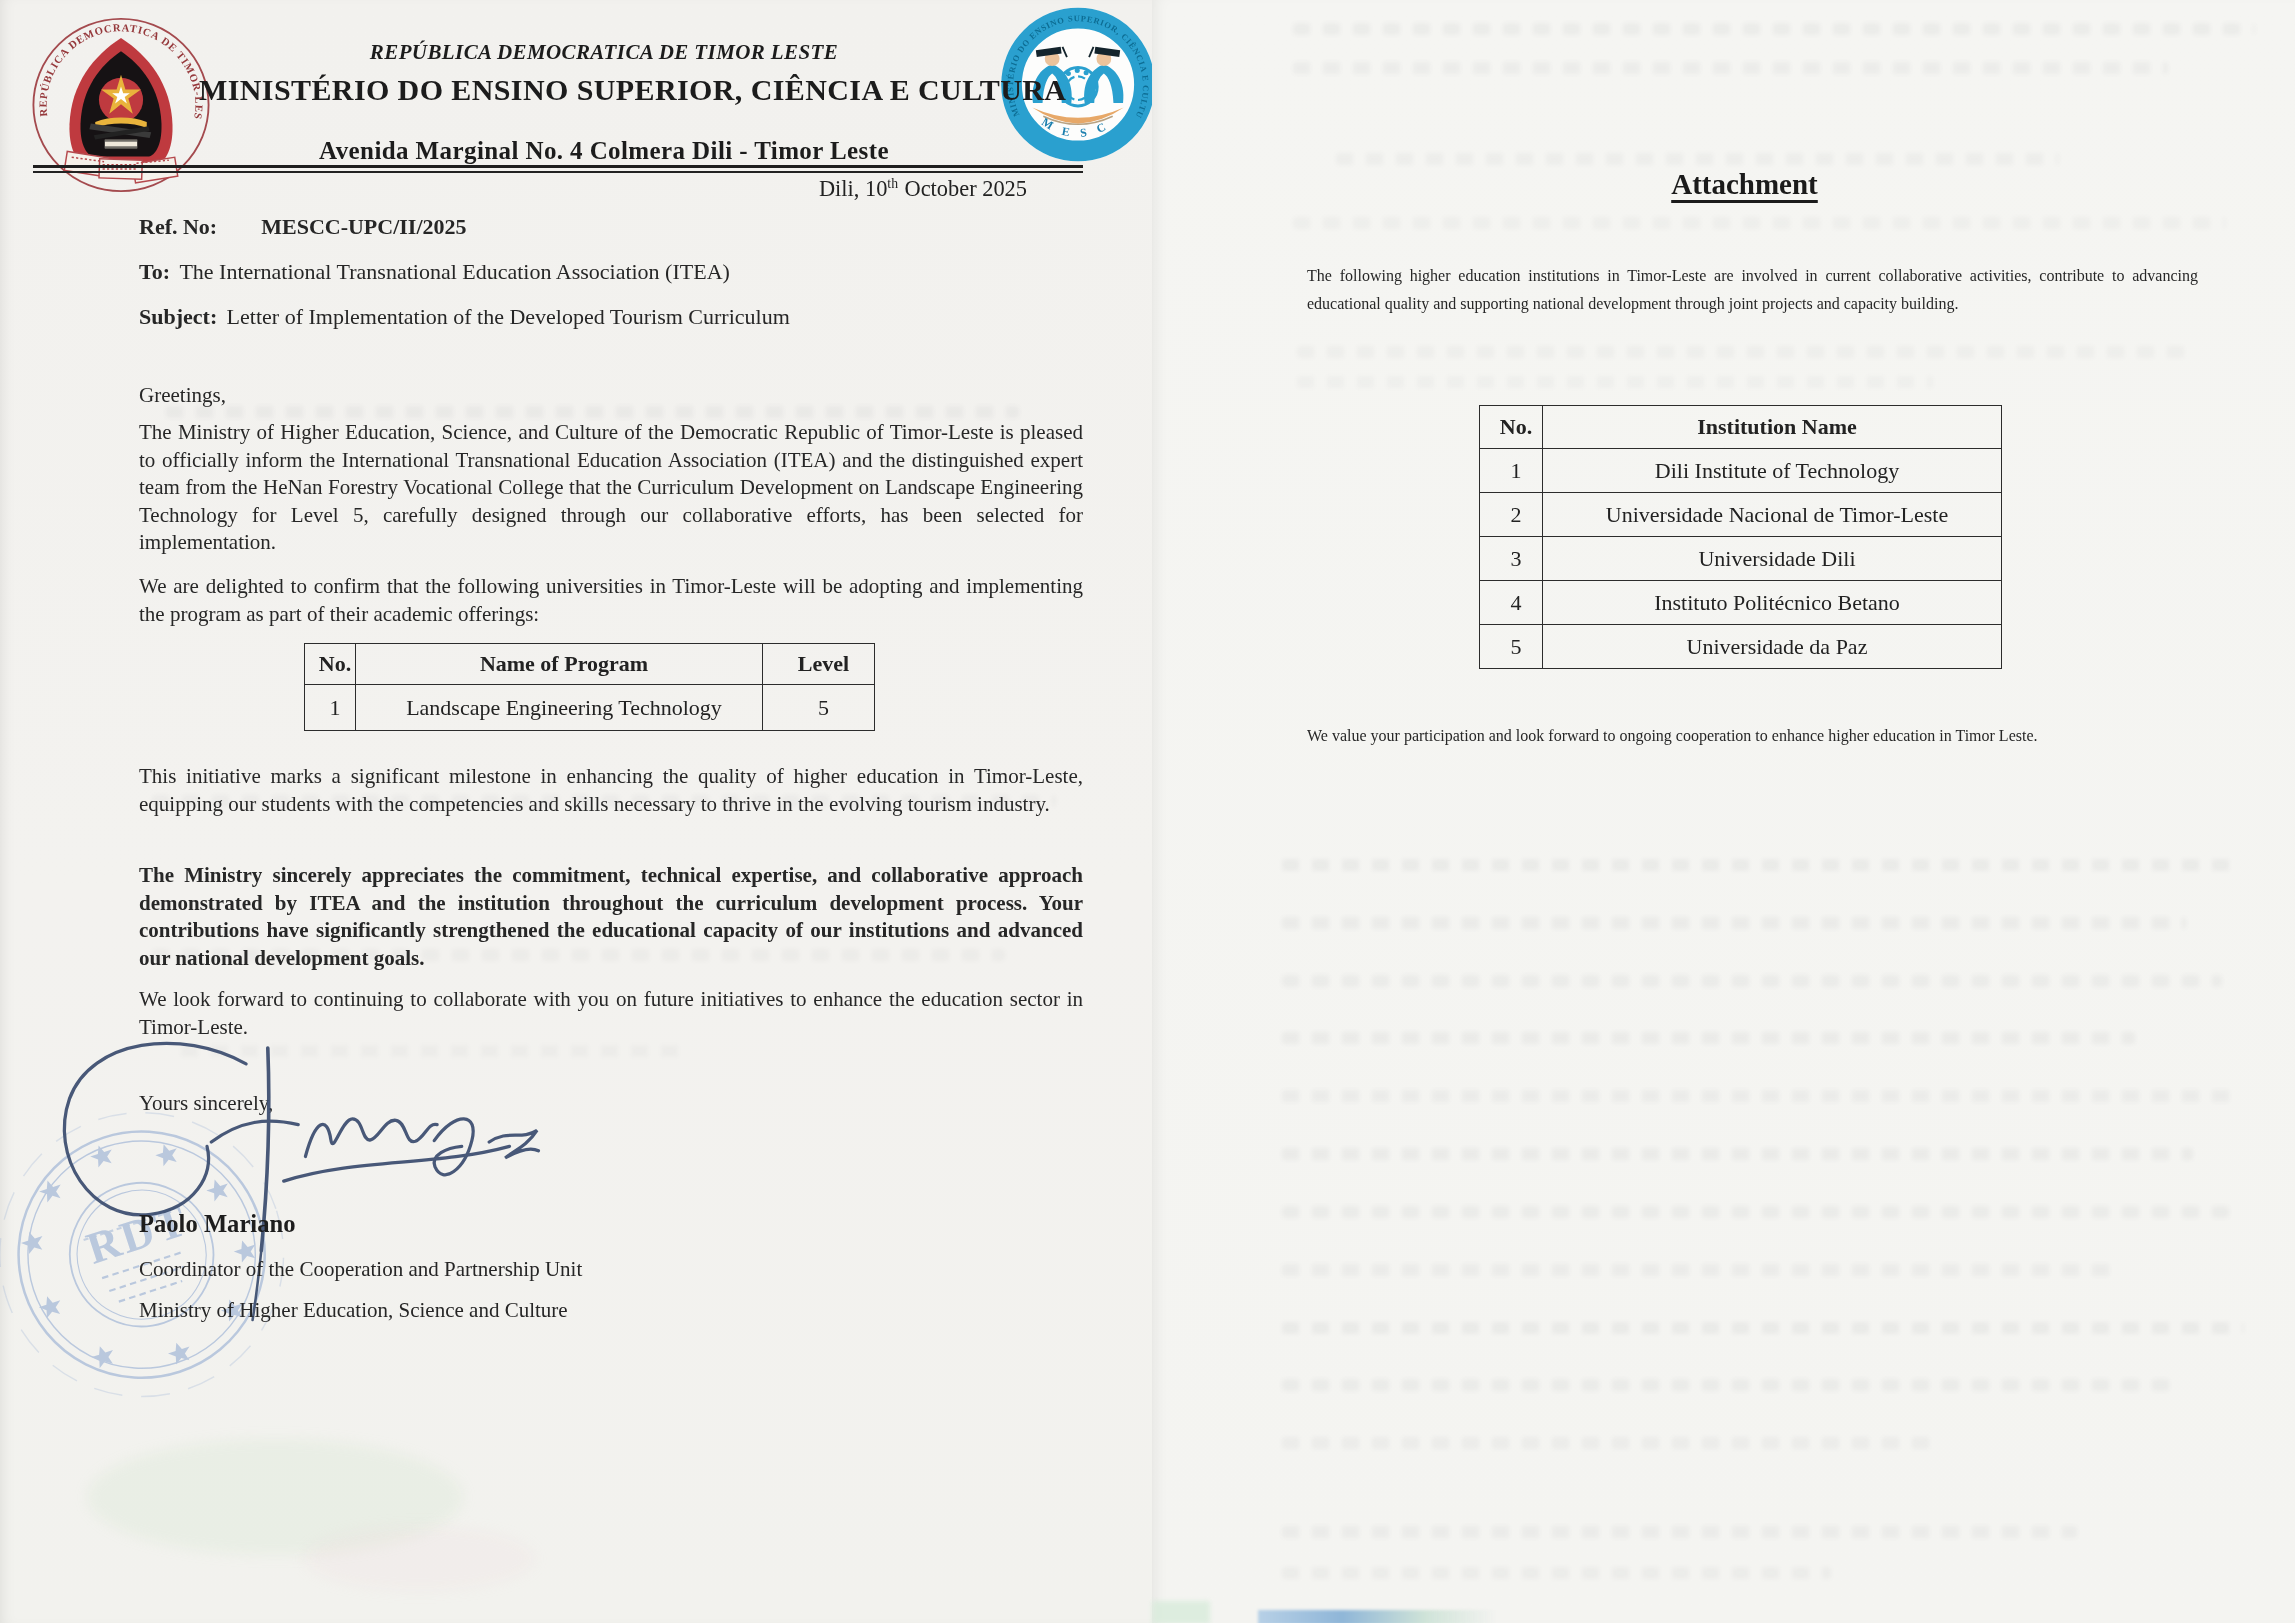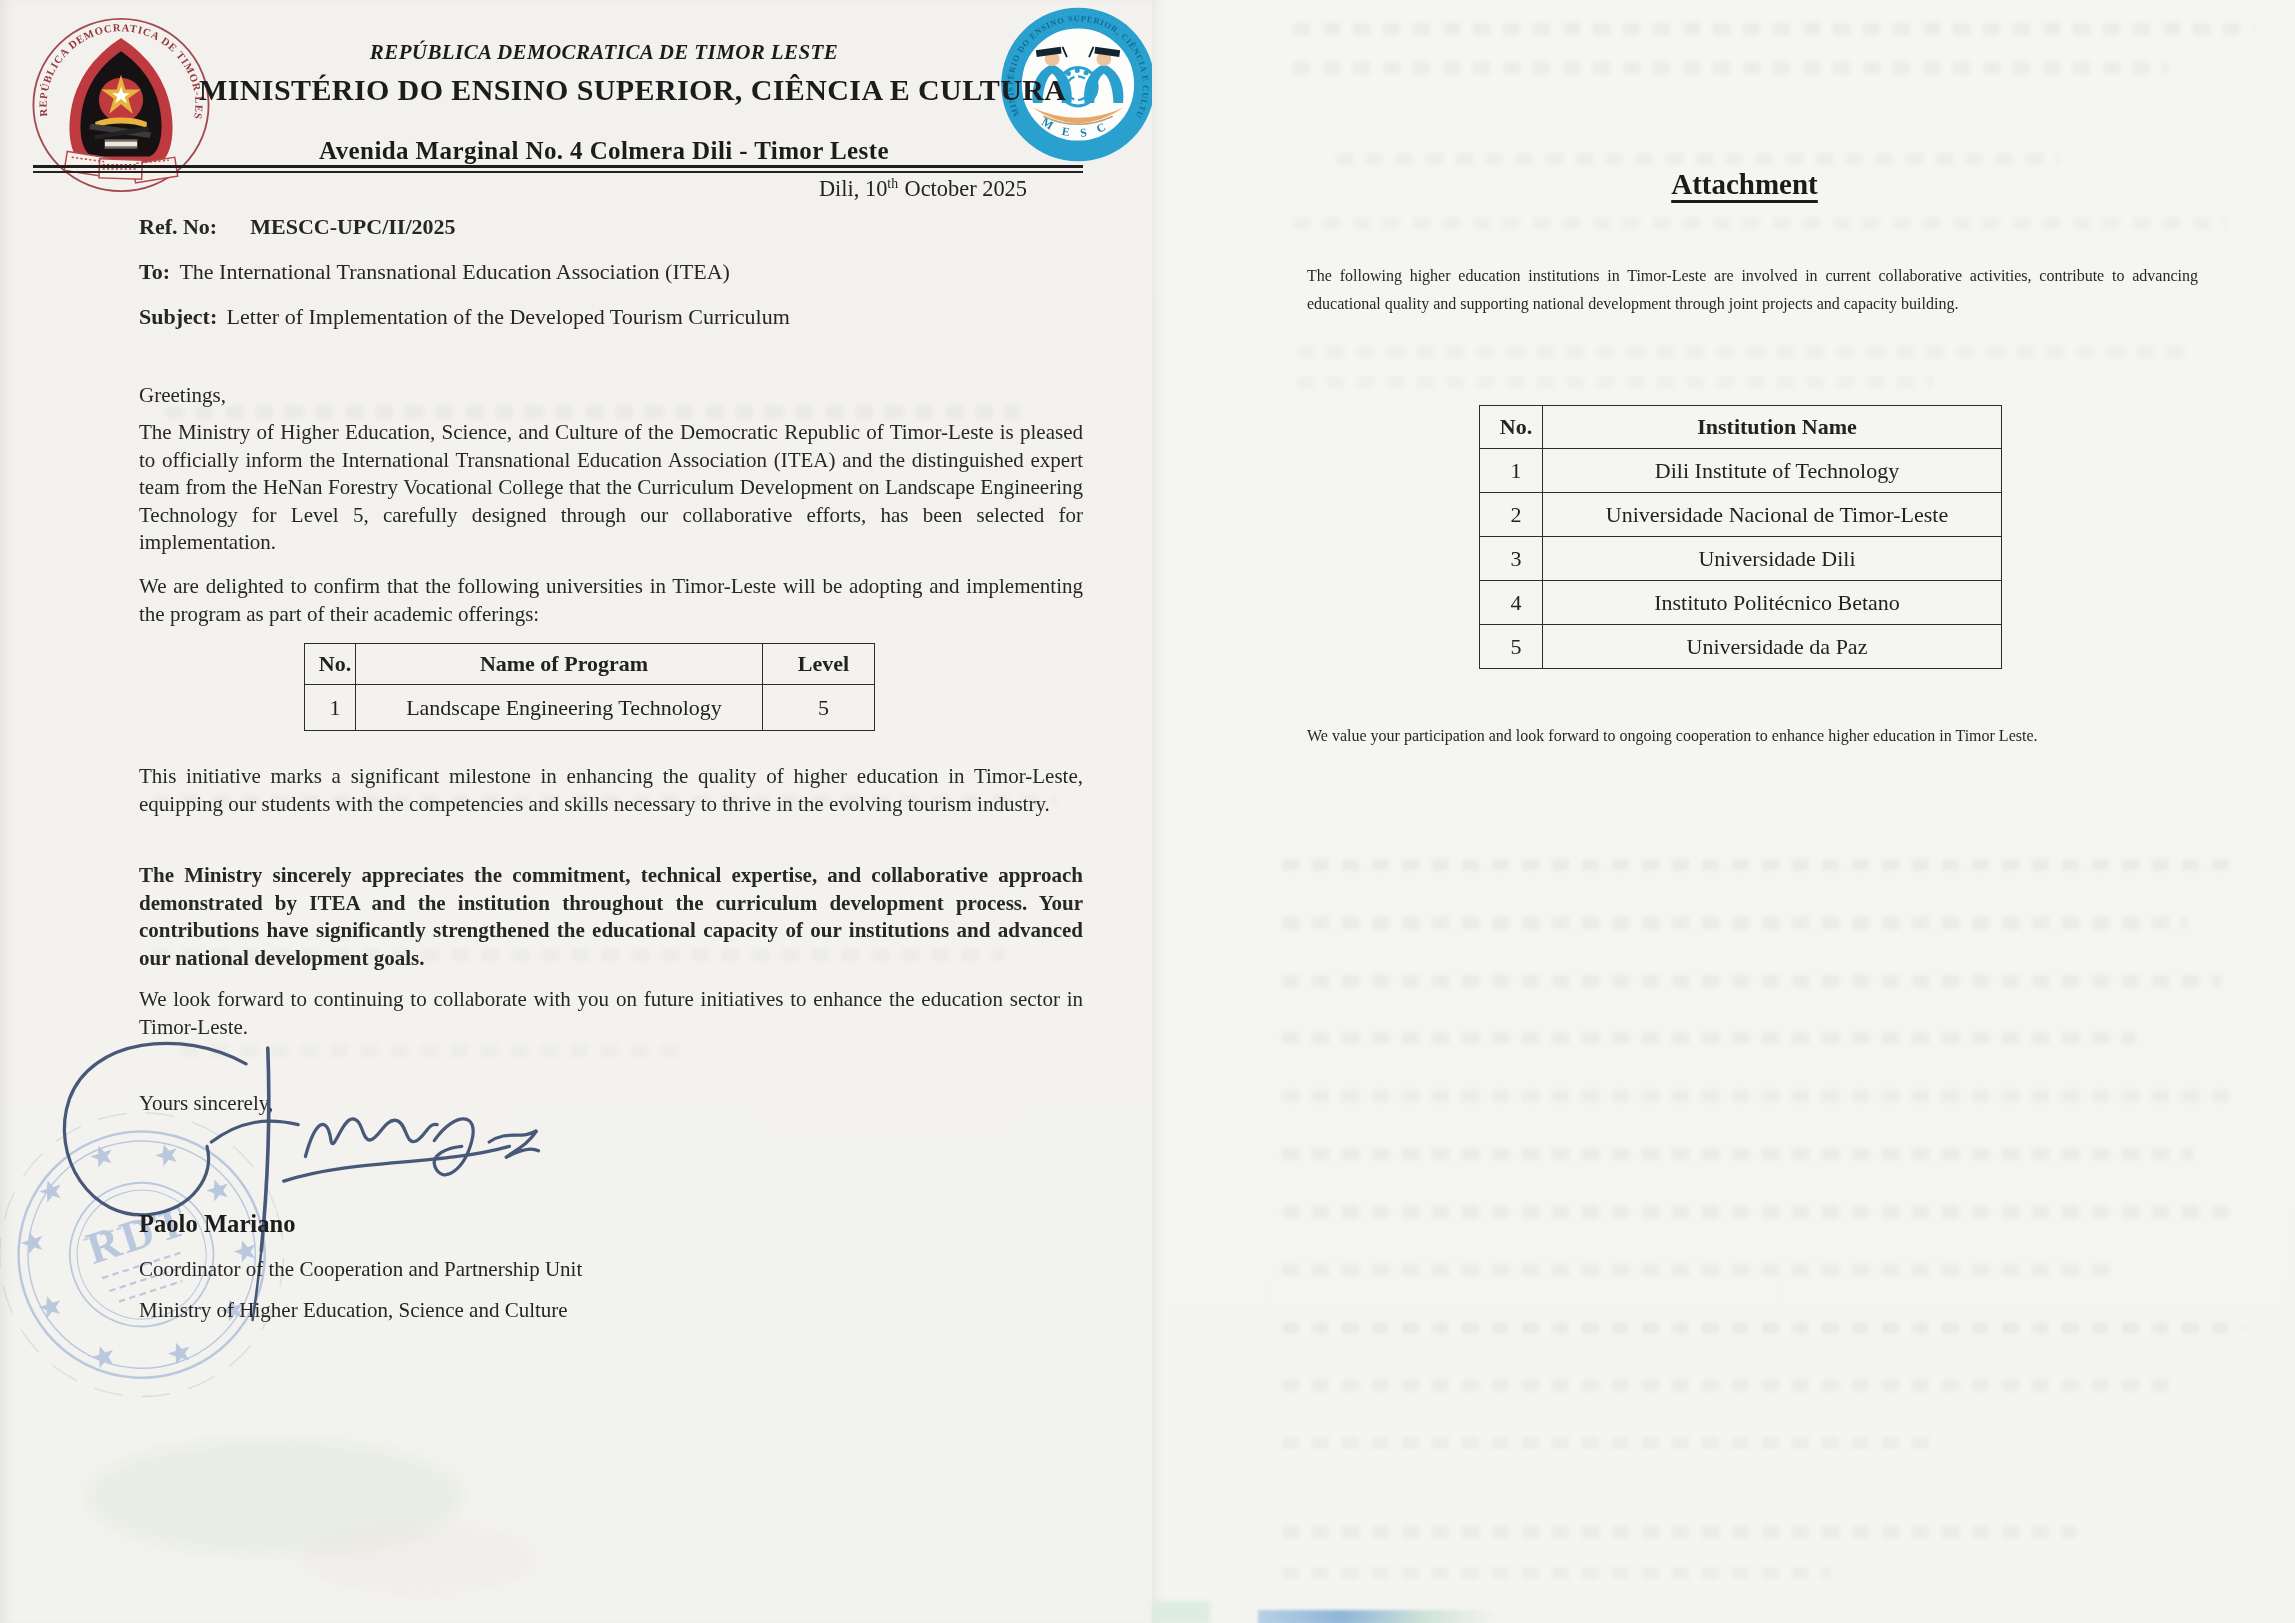--- a/index.html
+++ b/index.html
@@ -21,21 +21,21 @@
   .hdr4{top:137px;font-size:25px;}
   .rule{position:absolute;left:33px;top:165px;width:1050px;height:2.9px;
         border-top:3.6px solid #1e1e1e;border-bottom:2.2px solid #222;}
   .dateline{position:absolute;left:651px;top:176px;width:376px;text-align:right;font-size:22.4px;color:#222;}
   .dateline sup{font-size:13.7px;vertical-align:super;line-height:0;}
   .dateline .post{margin-left:6.5px;}
 
   
   .metarow{position:absolute;left:139px;font-size:22px;white-space:nowrap;}
   .metarow .lbl{font-weight:bold;}
-  .ref-val{font-weight:bold;margin-left:33px;}
+  .ref-val{font-weight:bold;margin-left:44px;}
   .plain-val{margin-left:9.4px;font-weight:normal;}
 
   
   .body-text{position:absolute;left:139px;width:944px;font-size:21px;line-height:27.5px;
              text-align:justify;color:#272727;}
   .nojust{text-align:left;}
 
   table.doc{border-collapse:collapse;font-size:22px;color:#222;background:transparent;}
   table.doc th,table.doc td{border:1.4px solid #2c2c2c;text-align:center;vertical-align:middle;
                             padding:0 0 0 10px;font-weight:normal;}

